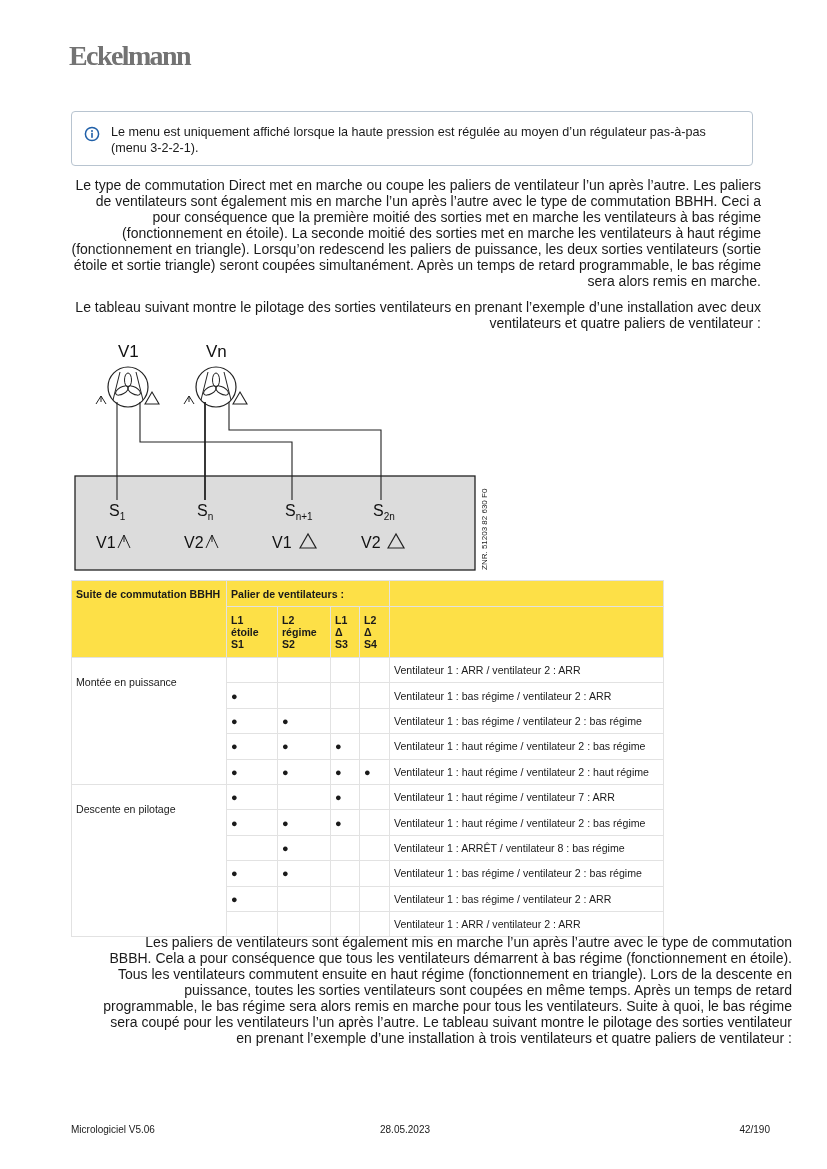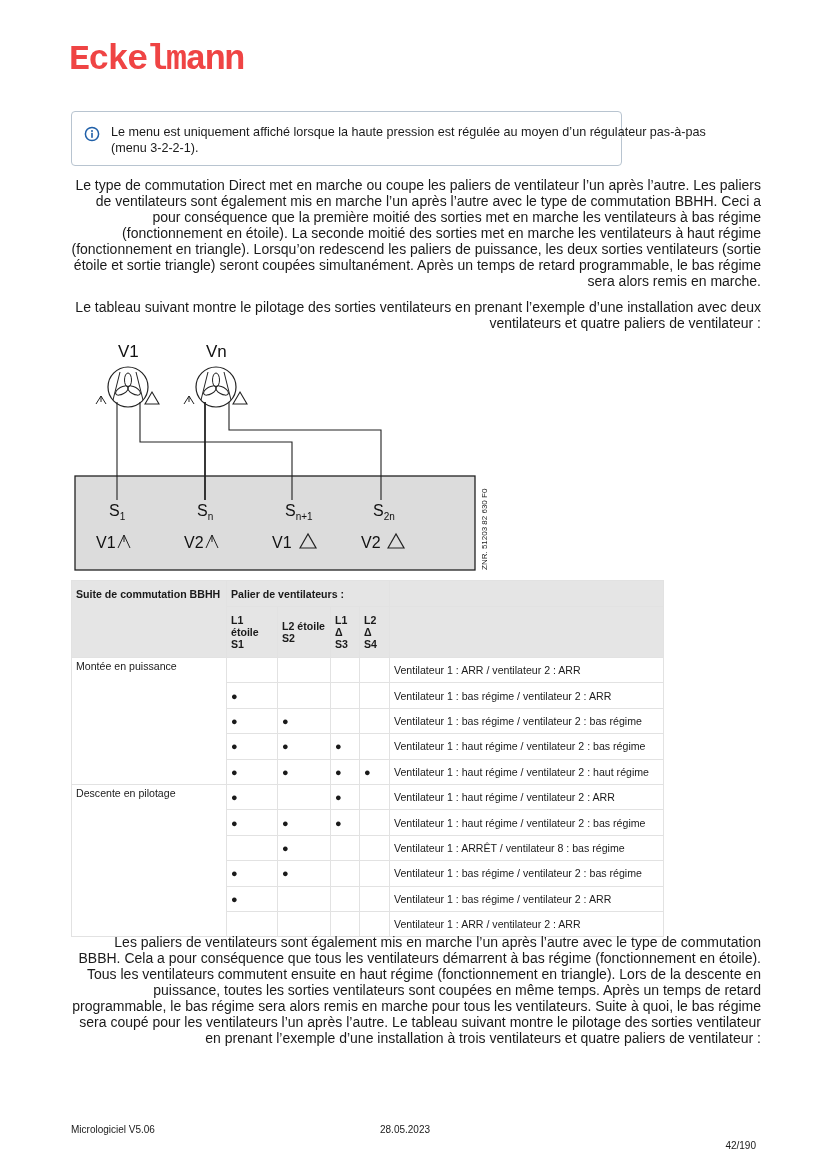--- a/index.html
+++ b/index.html
@@ -1,35 +1,35 @@
 <!DOCTYPE html>
 <html><head>
 <meta charset="utf-8">
 <style>
   html, body { margin: 0; padding: 0; background: #ffffff; }
   body { width: 827px; height: 1169px; position: relative; overflow: hidden;
          font-family: "Liberation Sans", sans-serif; color: #1a1a1a; }
   .abs { position: absolute; }
-  .logo { left: 69px; top: 40px; font-size: 35px; font-weight: bold; color: #ef4444;
-          letter-spacing: -1.6px; font-family: Liberation Mono, monospace; }
-  .note { left: 71px; top: 111px; width: 551px; height: 55px; border: 1.5px solid #b8c4d0;
+  .logo { left: 69px; top: 40px; font-size: 28px; font-weight: bold; color: #737373;
+          letter-spacing: -1.6px; font-family: Liberation Serif, serif; }
+  .note { left: 71px; top: 111px; width: 682px; height: 55px; border: 1.5px solid #b8c4d0;
           border-radius: 4px; box-sizing: border-box; }
   .note-icon { position: absolute; left: 12px; top: 14px; width: 16px; height: 16px; }
   .note-text { position: absolute; left: 39px; top: 12px; width: 620px; font-size: 12.6px; line-height: 16px; }
   .para { left: 71px; width: 690px; font-size: 14px; line-height: 16px; text-align: right; }
   .para p { margin: 0; }
   .diagram { left: 74px; top: 338px; width: 420px; height: 240px; }
   table.grid { position: absolute; left: 71px; top: 580px; border-collapse: collapse;
                font-size: 10.6px; table-layout: fixed; }
   table.grid td, table.grid th { border: 1px solid #e2e2e2; padding: 0 4px; vertical-align: middle;
                text-align: left; }
-  table.grid th { background: #e5e5e5; font-weight: bold; color: #1a1a1a; line-height: 12px; }
+  table.grid th { background: #fde047; font-weight: bold; color: #1a1a1a; line-height: 12px; }
   table.grid th.top { vertical-align: top; padding-top: 7px; }
   table.grid td { height: 24.4px; color: #1a1a1a; }
-  table.grid td.grp { vertical-align: top; padding-top: 2px; margin-top: 12px; }
+  table.grid td.grp { vertical-align: top; padding-top: 18px; margin-top: 12px; }
   .dot { font-size: 11px; }
   .footer { top: 1124px; font-size: 10px; }
 </style>
 </head>
 <body>
 
 <div class="abs logo">Eckelmann</div>
 
 <div class="abs note">
   <svg class="note-icon" viewBox="0 0 16 16">
@@ -120,21 +120,21 @@
       <col style="width:274px">
   </colgroup>
   <thead>
     <tr style="height:26px">
       <th rowspan="2" class="top">Suite de commutation BBHH</th>
       <th colspan="4">Palier de ventilateurs :</th>
       <th></th>
     </tr>
     <tr style="height:51px">
       <th>L1 étoile S1</th>
-      <th>L2 étoile S2</th>
+      <th>L2 régime S2</th>
       <th>L1 Δ S3</th>
       <th>L2 Δ S4</th>
       <th></th>
     </tr>
   </thead>
   <tbody>
 
     <tr>
       <td rowspan="5" class="grp">Montée en puissance</td>
       <td class="dot"></td>
@@ -171,21 +171,21 @@
       <td class="dot">●</td>
       <td>Ventilateur 1 : haut régime / ventilateur 2 : haut régime</td>
     </tr>
 
     <tr>
       <td rowspan="6" class="grp">Descente en pilotage</td>
       <td class="dot">●</td>
       <td class="dot"></td>
       <td class="dot">●</td>
       <td class="dot"></td>
-      <td>Ventilateur 1 : haut régime / ventilateur 2 : ARR</td>
+      <td>Ventilateur 1 : haut régime / ventilateur 7 : ARR</td>
     </tr>
     <tr>
       <td class="dot">●</td>
       <td class="dot">●</td>
       <td class="dot">●</td>
       <td class="dot"></td>
       <td>Ventilateur 1 : haut régime / ventilateur 2 : bas régime</td>
     </tr>
     <tr>
       <td class="dot"></td>
@@ -211,19 +211,19 @@
     <tr>
       <td class="dot"></td>
       <td class="dot"></td>
       <td class="dot"></td>
       <td class="dot"></td>
       <td>Ventilateur 1 : ARR / ventilateur 2 : ARR</td>
     </tr>
   </tbody>
 </table>
 
-<div class="abs para" style="top:934px;">
+<div class="abs para" style="top:934px;margin-left:31px;">
   <p>Les paliers de ventilateurs sont également mis en marche l’un après l’autre avec le type de commutation BBBH. Cela a pour conséquence que tous les ventilateurs démarrent à bas régime (fonctionnement en étoile). Tous les ventilateurs commutent ensuite en haut régime (fonctionnement en triangle). Lors de la descente en puissance, toutes les sorties ventilateurs sont coupées en même temps. Après un temps de retard programmable, le bas régime sera alors remis en marche pour tous les ventilateurs. Suite à quoi, le bas régime sera coupé pour les ventilateurs l’un après l’autre. Le tableau suivant montre le pilotage des sorties ventilateur en prenant l’exemple d’une installation à trois ventilateurs et quatre paliers de ventilateur :</p>
 </div>
 
 <div class="abs footer" style="left:71px;">Micrologiciel V5.06</div>
 <div class="abs footer" style="left:380px;">28.05.2023</div>
-<div class="abs footer" style="right:71px;margin-top:16px;">42/190</div>
+<div class="abs footer" style="right:57px;">42/190</div>
 
 </body></html>

